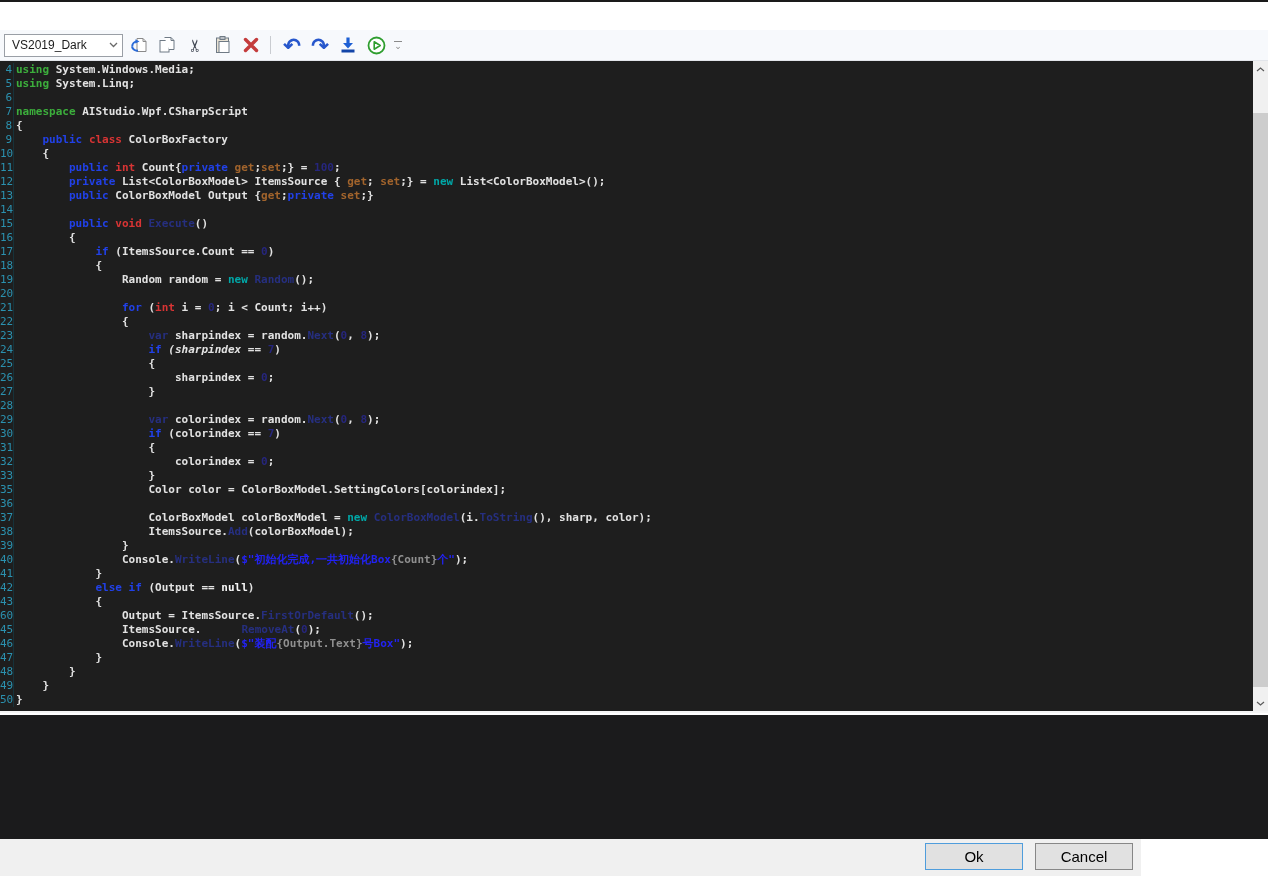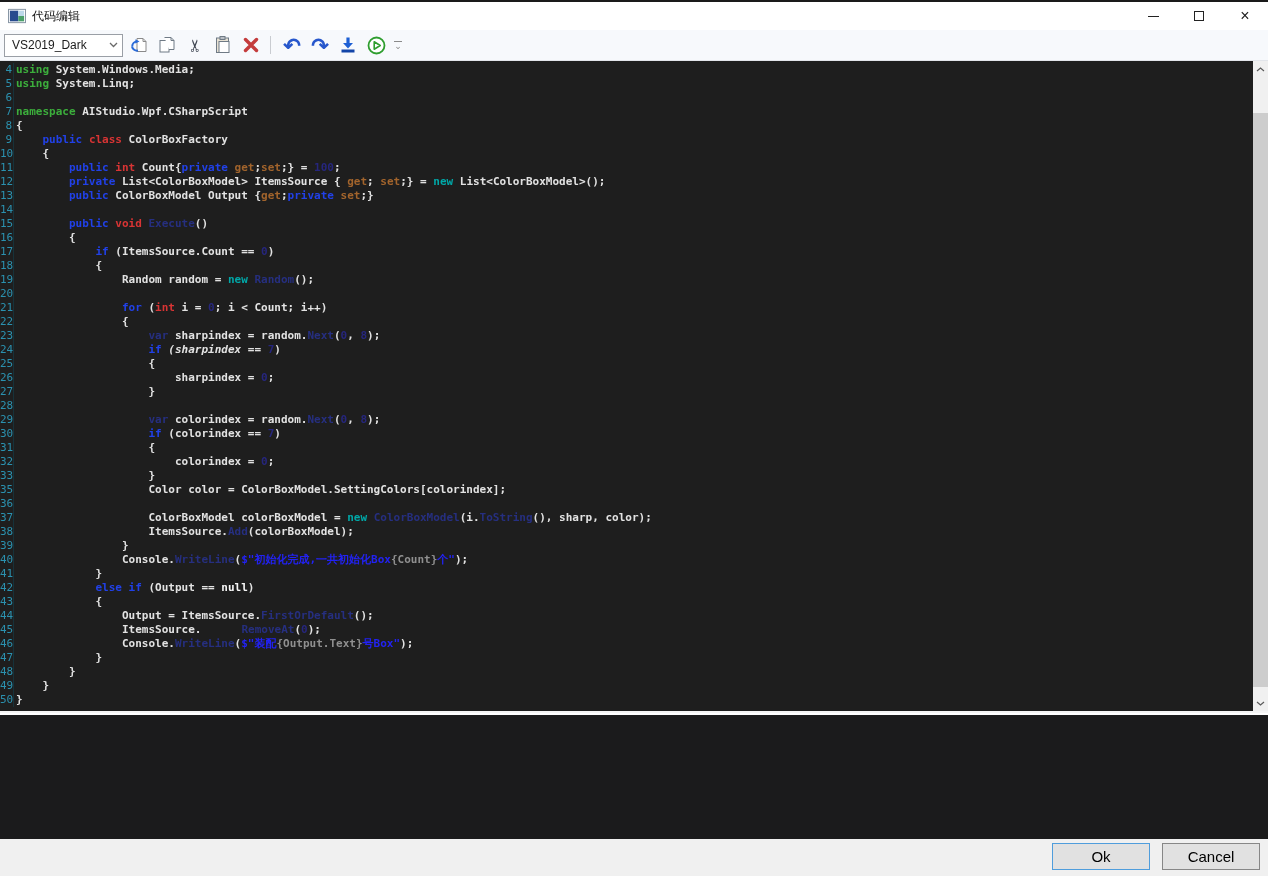--- a/index.html
+++ b/index.html
@@ -43,51 +43,31 @@
   
   .vscroll { position:absolute; right:0; top:0; width:15px; height:650px; background:#f0f0f0; }
   .sb-btn { position:absolute; left:0; width:15px; height:16px; background:#f0f0f0; display:flex; align-items:center; justify-content:center; }
   .sb-up { top:0; } .sb-down { bottom:0; }
   .sb-thumb { position:absolute; left:0; top:52px; width:15px; height:574px; background:#cdcdcd; }
 
   
   .lower-panel { position:absolute; left:0; top:715px; width:1268px; height:124px; background:#1b1b1c; }
 
   
-  .footer { position:absolute; left:0; top:839px; width:1268px; height:37px; background:#f0f0f0; }
+  .footer { position:absolute; left:0; top:839px; width:1141px; height:37px; background:#f0f0f0; }
   .btn { position:absolute; top:4px; width:98px; height:27px; background:#e1e1e1; font-size:15px; color:#000; display:flex; align-items:center; justify-content:center; cursor:default; font-family:"Liberation Sans", sans-serif; }
   .btn-ok { right:118px; border:1px solid #4f9ddc; }
   .btn-cancel { right:8px; border:1px solid #878787; }
 </style>
 </head>
 <body>
 
 <div id="window">
   <div class="top-strip"></div>
 
-  <div class="titlebar">
-    <svg class="title-icon" viewBox="0 0 20 18">
-      <rect x="0.5" y="1.5" width="19" height="15" fill="#ffffff" stroke="#7a8a9a"></rect>
-      <rect x="2" y="3" width="9.5" height="12" fill="#274a8e"></rect>
-      <rect x="11.5" y="3" width="6.5" height="6" fill="#bcd8ea"></rect>
-      <rect x="11.5" y="9" width="6.5" height="6" fill="#4aa06a"></rect>
-    </svg>
-    <span class="title-text">代码编辑</span>
-    <div class="win-controls">
-      <div class="win-btn">
-          <div class="min-glyph"></div>
-        </div>
-      <div class="win-btn">
-          <div class="max-glyph"></div>
-        </div>
-      <div class="win-btn">
-          <span class="close-glyph">×</span>
-        </div>
-    </div>
-  </div>
 
   <div class="toolbar">
     <div class="combo">
       <span class="combo-text">VS2019_Dark</span>
       <span class="combo-arrow">
         <svg width="9" height="6" viewBox="0 0 9 6">
             <polyline points="1,1 4.5,4.5 8,1" fill="none" stroke="#6a6a6a" stroke-width="1.3"></polyline>
           </svg>
       </span>
     </div>
@@ -185,21 +165,21 @@
         <div class="code-line"><span class="ln">33</span><span class="code-text"><span style="color: rgb(226, 226, 226);">                    }</span></span></div>
         <div class="code-line"><span class="ln">35</span><span class="code-text"><span style="color: rgb(226, 226, 226);">                    Color color = ColorBoxModel.SettingColors[colorindex];</span></span></div>
         <div class="code-line"><span class="ln">36</span><span class="code-text"></span></div>
         <div class="code-line"><span class="ln">37</span><span class="code-text"><span style="color: rgb(226, 226, 226);">                    ColorBoxModel colorBoxModel = </span><span style="color: rgb(0, 168, 168);">new</span><span style="color: rgb(226, 226, 226);"> </span><span style="color: rgb(38, 47, 128);">ColorBoxModel</span><span style="color: rgb(226, 226, 226);">(i.</span><span style="color: rgb(38, 47, 128);">ToString</span><span style="color: rgb(226, 226, 226);">(), sharp, color);</span></span></div>
         <div class="code-line"><span class="ln">38</span><span class="code-text"><span style="color: rgb(226, 226, 226);">                    ItemsSource.</span><span style="color: rgb(38, 47, 128);">Add</span><span style="color: rgb(226, 226, 226);">(colorBoxModel);</span></span></div>
         <div class="code-line"><span class="ln">39</span><span class="code-text"><span style="color: rgb(226, 226, 226);">                }</span></span></div>
         <div class="code-line"><span class="ln">40</span><span class="code-text"><span style="color: rgb(226, 226, 226);">                Console.</span><span style="color: rgb(38, 47, 128);">WriteLine</span><span style="color: rgb(226, 226, 226);">(</span><span style="color: rgb(34, 34, 242);">$"初始化完成,一共初始化Box</span><span style="color: rgb(143, 143, 143);">{Count}</span><span style="color: rgb(34, 34, 242);">个"</span><span style="color: rgb(226, 226, 226);">);</span></span></div>
         <div class="code-line"><span class="ln">41</span><span class="code-text"><span style="color: rgb(226, 226, 226);">            }</span></span></div>
         <div class="code-line"><span class="ln">42</span><span class="code-text"><span style="color: rgb(226, 226, 226);">            </span><span style="color: rgb(33, 65, 232);">else</span><span style="color: rgb(226, 226, 226);"> </span><span style="color: rgb(33, 65, 232);">if</span><span style="color: rgb(226, 226, 226);"> (Output == </span><span style="color: rgb(245, 245, 245);">null</span><span style="color: rgb(226, 226, 226);">)</span></span></div>
         <div class="code-line"><span class="ln">43</span><span class="code-text"><span style="color: rgb(226, 226, 226);">            {</span></span></div>
-        <div class="code-line"><span class="ln">44</span><span class="code-text"><span style="color: rgb(226, 226, 226);">                Output = ItemsSource.</span><span style="color: rgb(38, 47, 128);">FirstOrDefault</span><span style="color: rgb(226, 226, 226);">();</span></span></div>
+        <div class="code-line"><span class="ln">60</span><span class="code-text"><span style="color: rgb(226, 226, 226);">                Output = ItemsSource.</span><span style="color: rgb(38, 47, 128);">FirstOrDefault</span><span style="color: rgb(226, 226, 226);">();</span></span></div>
         <div class="code-line"><span class="ln">45</span><span class="code-text"><span style="color: rgb(226, 226, 226);">                ItemsSource.</span><span style="color: rgb(38, 47, 128); margin-left: 40px;">RemoveAt</span><span style="color: rgb(226, 226, 226);">(</span><span style="color: rgb(38, 38, 125);">0</span><span style="color: rgb(226, 226, 226);">);</span></span></div>
         <div class="code-line"><span class="ln">46</span><span class="code-text"><span style="color: rgb(226, 226, 226);">                Console.</span><span style="color: rgb(38, 47, 128);">WriteLine</span><span style="color: rgb(226, 226, 226);">(</span><span style="color: rgb(34, 34, 242);">$"装配</span><span style="color: rgb(143, 143, 143);">{Output.Text}</span><span style="color: rgb(34, 34, 242);">号Box"</span><span style="color: rgb(226, 226, 226);">);</span></span></div>
         <div class="code-line"><span class="ln">47</span><span class="code-text"><span style="color: rgb(226, 226, 226);">            }</span></span></div>
         <div class="code-line"><span class="ln">48</span><span class="code-text"><span style="color: rgb(226, 226, 226);">        }</span></span></div>
         <div class="code-line"><span class="ln">49</span><span class="code-text"><span style="color: rgb(226, 226, 226);">    }</span></span></div>
         <div class="code-line"><span class="ln">50</span><span class="code-text"><span style="color: rgb(226, 226, 226);">}</span></span></div>
       </div>
     <div class="vscroll">
       <div class="sb-btn sb-up">
         <svg width="9" height="5" viewBox="0 0 9 5">

